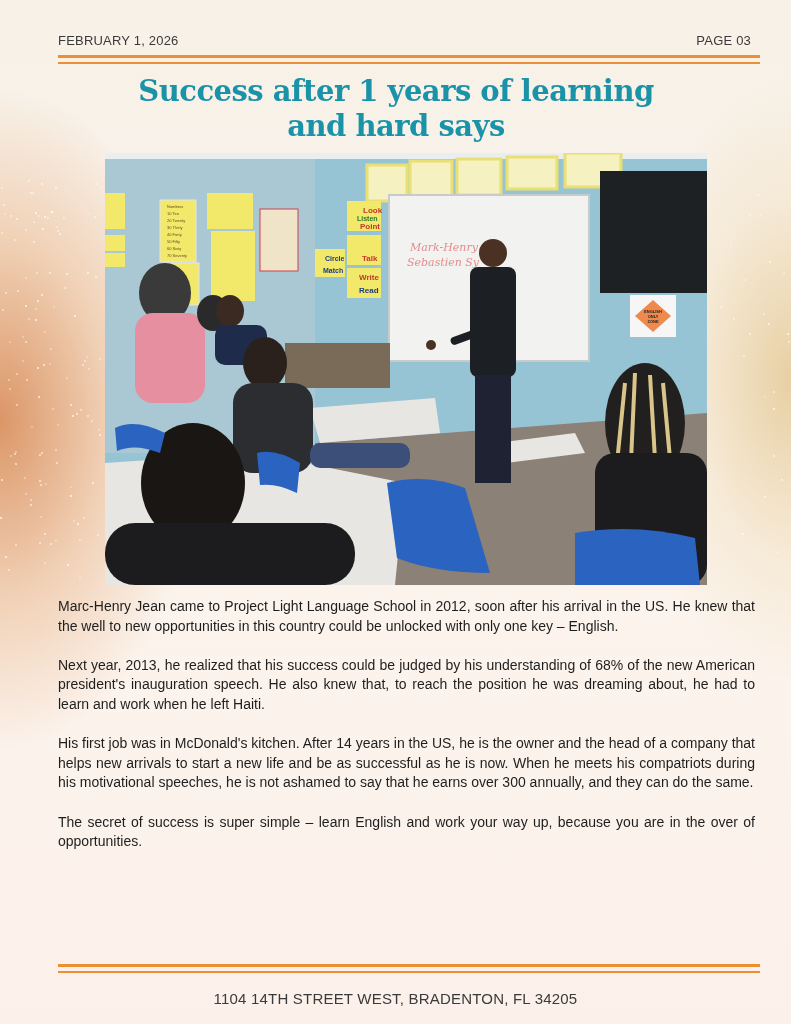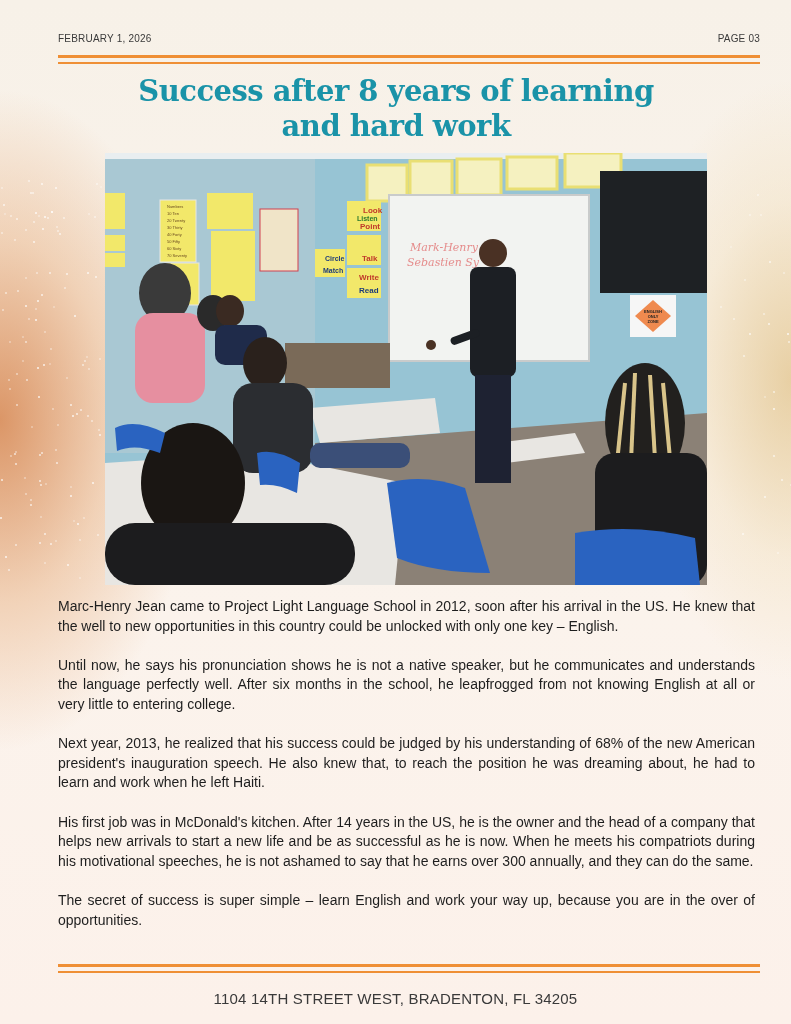--- a/index.html
+++ b/index.html
@@ -10,23 +10,23 @@
   }
   .bg {
     position:absolute; inset:0;
     background:
       radial-gradient(ellipse 200px 330px at 0px 420px, rgba(214,134,80,0.85), rgba(230,170,120,0.45) 55%, rgba(251,242,234,0) 100%),
       radial-gradient(ellipse 160px 300px at 791px 380px, rgba(226,196,140,0.75), rgba(240,220,180,0.35) 60%, rgba(251,242,234,0) 100%),
       linear-gradient(180deg, #f7f1e8 0%, #fbf3ec 60%, #fcf1ea 100%);
   }
   .sparkle { position:absolute; width:2px; height:2px; border-radius:50%; background:rgba(255,255,255,0.85); }
   .header {
-    position:absolute; left:58px; right:31px; top:33px;
+    position:absolute; left:58px; right:40px; top:33px;
     display:flex; justify-content:space-between;
-    font-size:10px; color:#3a3a3a; letter-spacing:0.2px;
+    font-size:13px; color:#3a3a3a; letter-spacing:0.2px;
   }
   .rule-thick { position:absolute; left:58px; width:702px; height:3px; background:#ef8f35; }
   .rule-thin { position:absolute; left:58px; width:702px; height:1.5px; background:#ef8f35; }
   .title {
     position:absolute; left:58px; width:676px; top:74px;
     text-align:center; color:#1a93a8;
     font-family:"DejaVu Serif", serif; font-weight:bold;
     font-size:29px; line-height:35px; letter-spacing:-0.5px;
   }
   .photo {
@@ -191,22 +191,22 @@
   </div>
 
 <div class="header">
   <span>FEBRUARY 1, 2026</span>
   <span>PAGE 03</span>
 </div>
 <div class="rule-thick" style="top:55px;"></div>
 <div class="rule-thin" style="top:62px;"></div>
 
 <h1 class="title" style="margin:0;">
-  <span>Success after 8 years of learning</span><br>
-  <span>and hard work</span>
+  <span>Success after 1 years of learning</span><br>
+  <span>and hard says</span>
 </h1>
 
 <div class="photo">
   <svg width="602" height="432" viewBox="0 0 602 432" xmlns="http://www.w3.org/2000/svg">
 
     <rect x="0" y="0" width="602" height="432" fill="#97c4d4"></rect>
     <rect x="0" y="0" width="210" height="300" fill="#a9c8d3"></rect>
 
     <rect x="0" y="0" width="602" height="6" fill="#e9eef0"></rect>
 
@@ -296,21 +296,20 @@
 
     <path d="M10 275 Q30 265 60 280 L55 300 Q30 290 12 298 Z" fill="#2a63c0"></path>
     <path d="M152 300 Q170 295 195 310 L192 340 Q172 330 155 332 Z" fill="#2a63c0"></path>
     <path d="M282 330 Q320 320 360 335 L385 420 Q330 420 292 405 Z" fill="#2a63c0"></path>
     <path d="M470 380 Q530 370 590 385 L595 432 L470 432 Z" fill="#2a63c0"></path>
   </svg>
 </div>
 
 <div class="body-text">
   <p>Marc-Henry Jean came to Project Light Language School in 2012, soon after his arrival in the US. He knew that the well to new opportunities in this country could be unlocked with only one key – English.</p>
-  <p>Until now, he says his pronunciation shows he is not a native speaker, but he communicates and understands the language perfectly well. After six months in the school, he leapfrogged from not knowing English at all or very little to entering college.</p>
   <p>Next year, 2013, he realized that his success could be judged by his understanding of 68% of the new American president's inauguration speech. He also knew that, to reach the position he was dreaming about, he had to learn and work when he left Haiti.</p>
   <p>His first job was in McDonald's kitchen. After 14 years in the US, he is the owner and the head of a company that helps new arrivals to start a new life and be as successful as he is now. When he meets his compatriots during his motivational speeches, he is not ashamed to say that he earns over 300 annually, and they can do the same.</p>
   <p>The secret of success is super simple – learn English and work your way up, because you are in the over of opportunities.</p>
 </div>
 
 <div class="rule-thick" style="top:964px;"></div>
 <div class="rule-thin" style="top:971px;"></div>
 
 <div class="footer">1104 14TH STREET WEST, BRADENTON, FL 34205</div>
 

